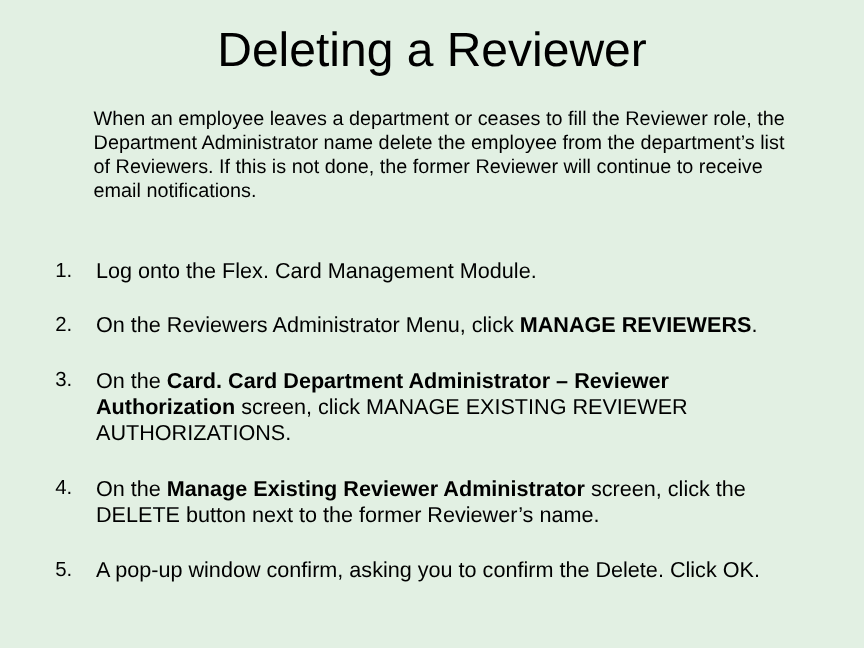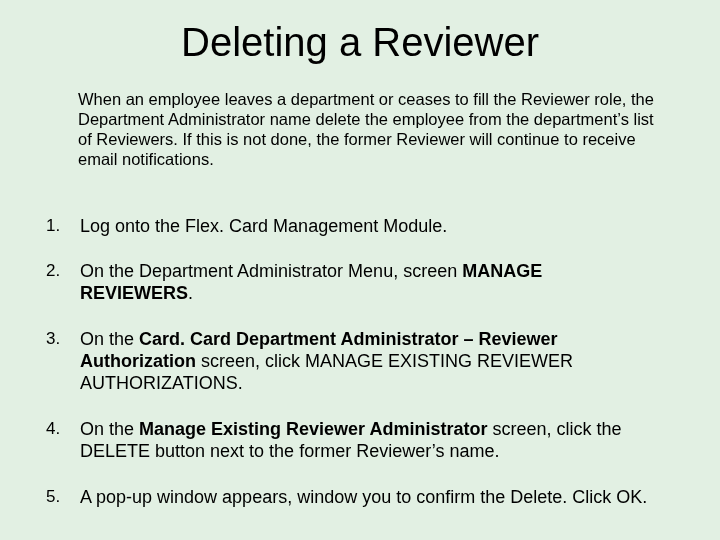--- a/index.html
+++ b/index.html
@@ -61,28 +61,28 @@
 <div class="slide">
   <h1 class="title">Deleting a Reviewer</h1>
   <p class="intro">When an employee leaves a department or ceases to fill the Reviewer role, the Department Administrator name delete the employee from the department’s list of Reviewers.  If this is not done, the former Reviewer will continue to receive email notifications.</p>
   <div class="steps">
       <div class="step-row">
         <div class="step-num">1.</div>
         <div class="step-text"><span>Log onto the Flex. Card Management Module.</span></div>
       </div>
       <div class="step-row">
         <div class="step-num">2.</div>
-        <div class="step-text"><span>On the Department Administrator Menu, screen </span><span class="b">MANAGE REVIEWERS</span><span>.</span></div>
+        <div class="step-text"><span>On the Reviewers Administrator Menu, click </span><span class="b">MANAGE REVIEWERS</span><span>.</span></div>
       </div>
       <div class="step-row">
         <div class="step-num">3.</div>
         <div class="step-text"><span>On the </span><span class="b">Card. Card Department Administrator – Reviewer Authorization</span><span> screen, click MANAGE EXISTING REVIEWER AUTHORIZATIONS.</span></div>
       </div>
       <div class="step-row">
         <div class="step-num">4.</div>
         <div class="step-text"><span>On the </span><span class="b">Manage Existing Reviewer Administrator</span><span> screen, click the DELETE button next to the former Reviewer’s name.</span></div>
       </div>
       <div class="step-row">
         <div class="step-num">5.</div>
-        <div class="step-text"><span>A pop-up window appears, window you to confirm the Delete.  Click OK.</span></div>
+        <div class="step-text"><span>A pop-up window confirm, asking you to confirm the Delete.  Click OK.</span></div>
       </div>
     </div>
 </div>
 
 </body></html>

